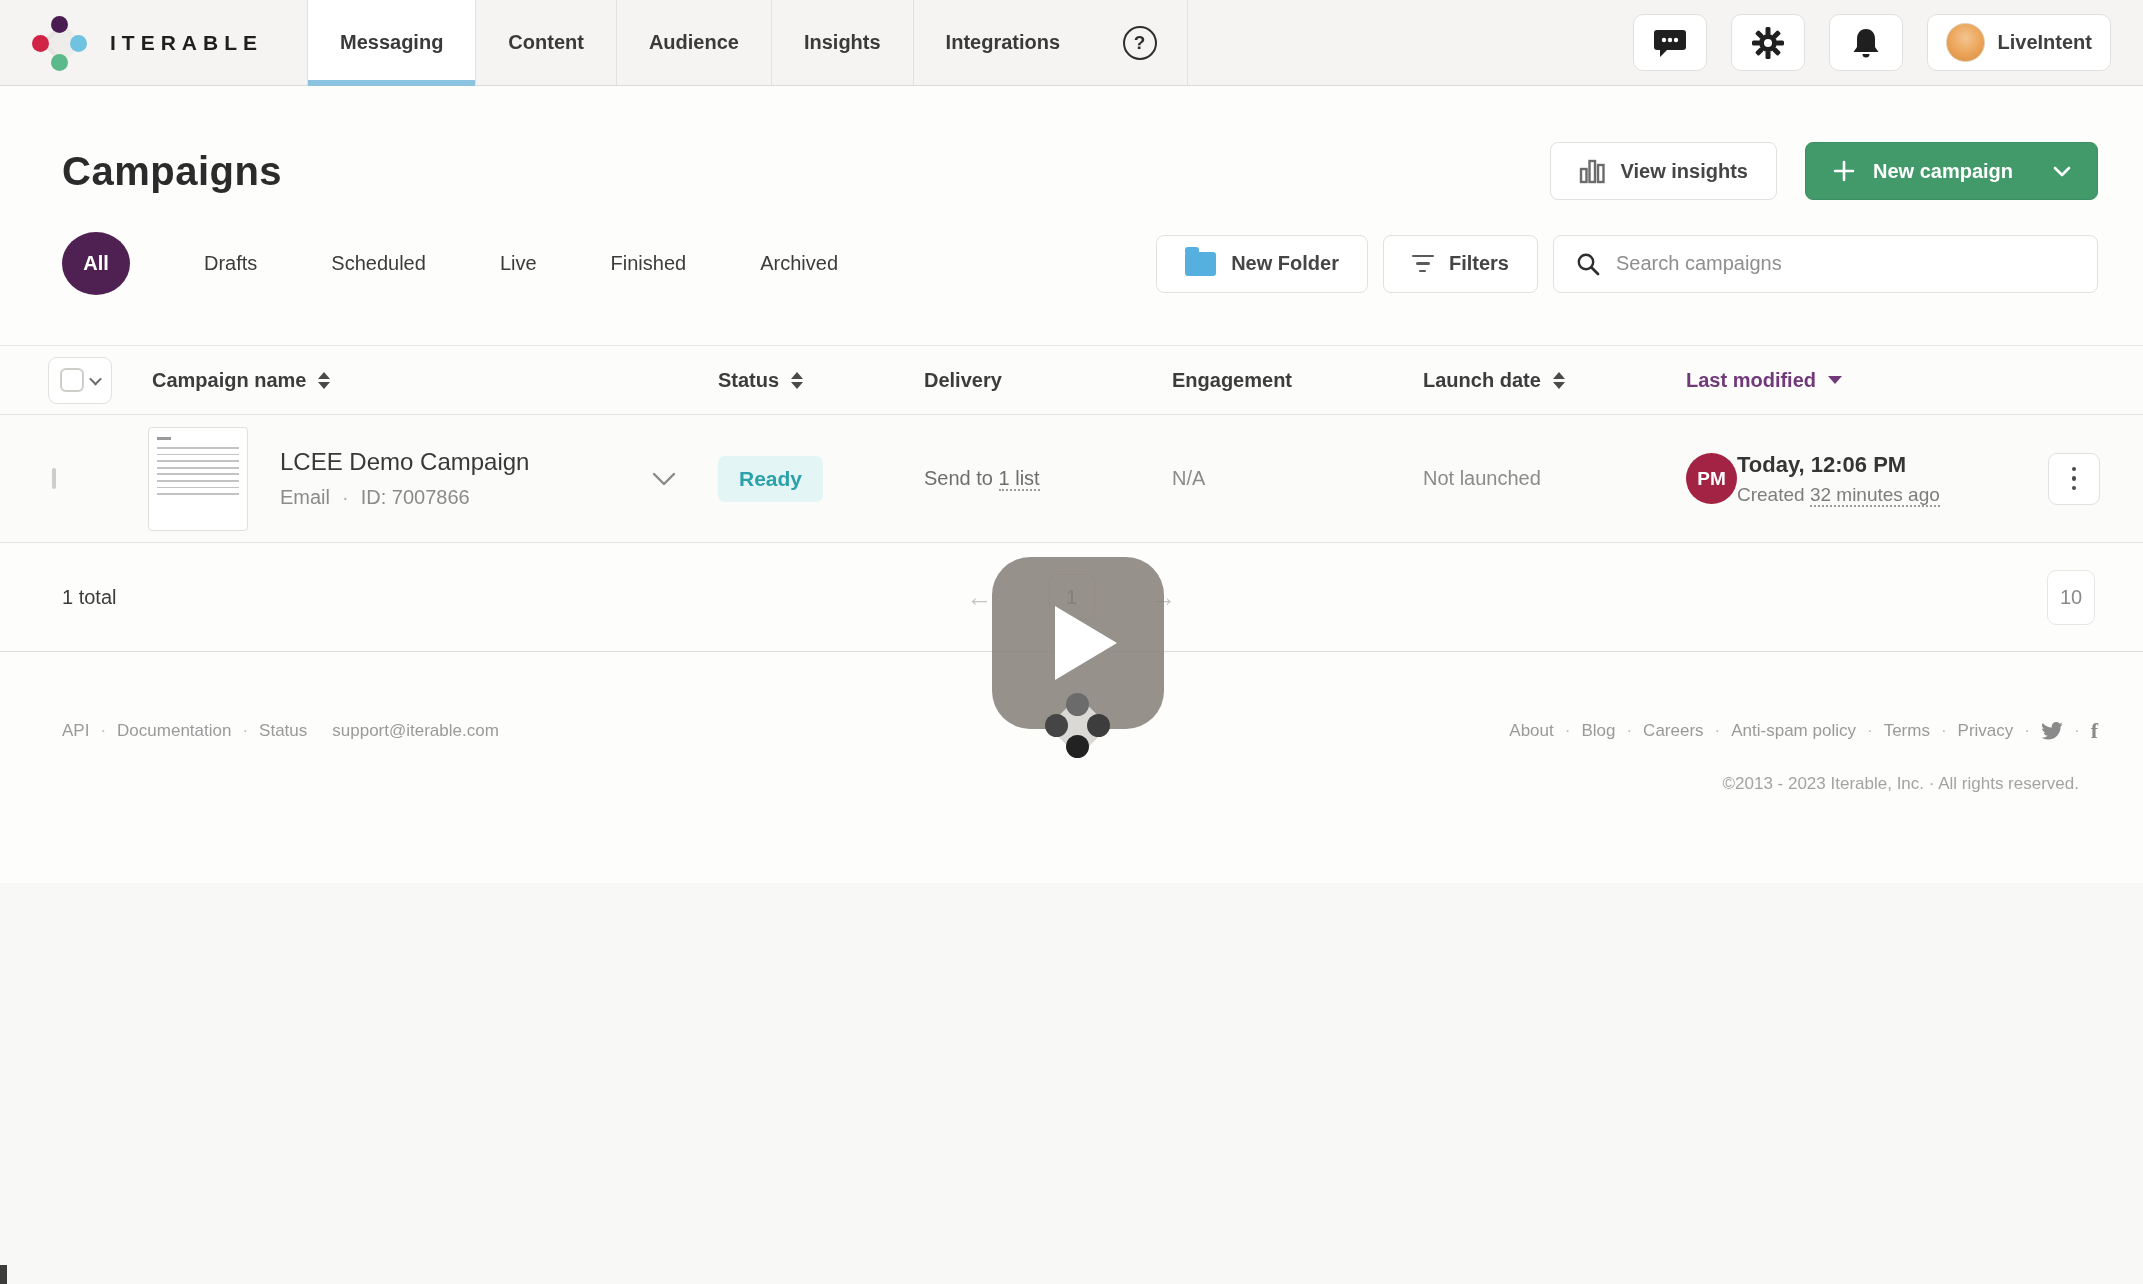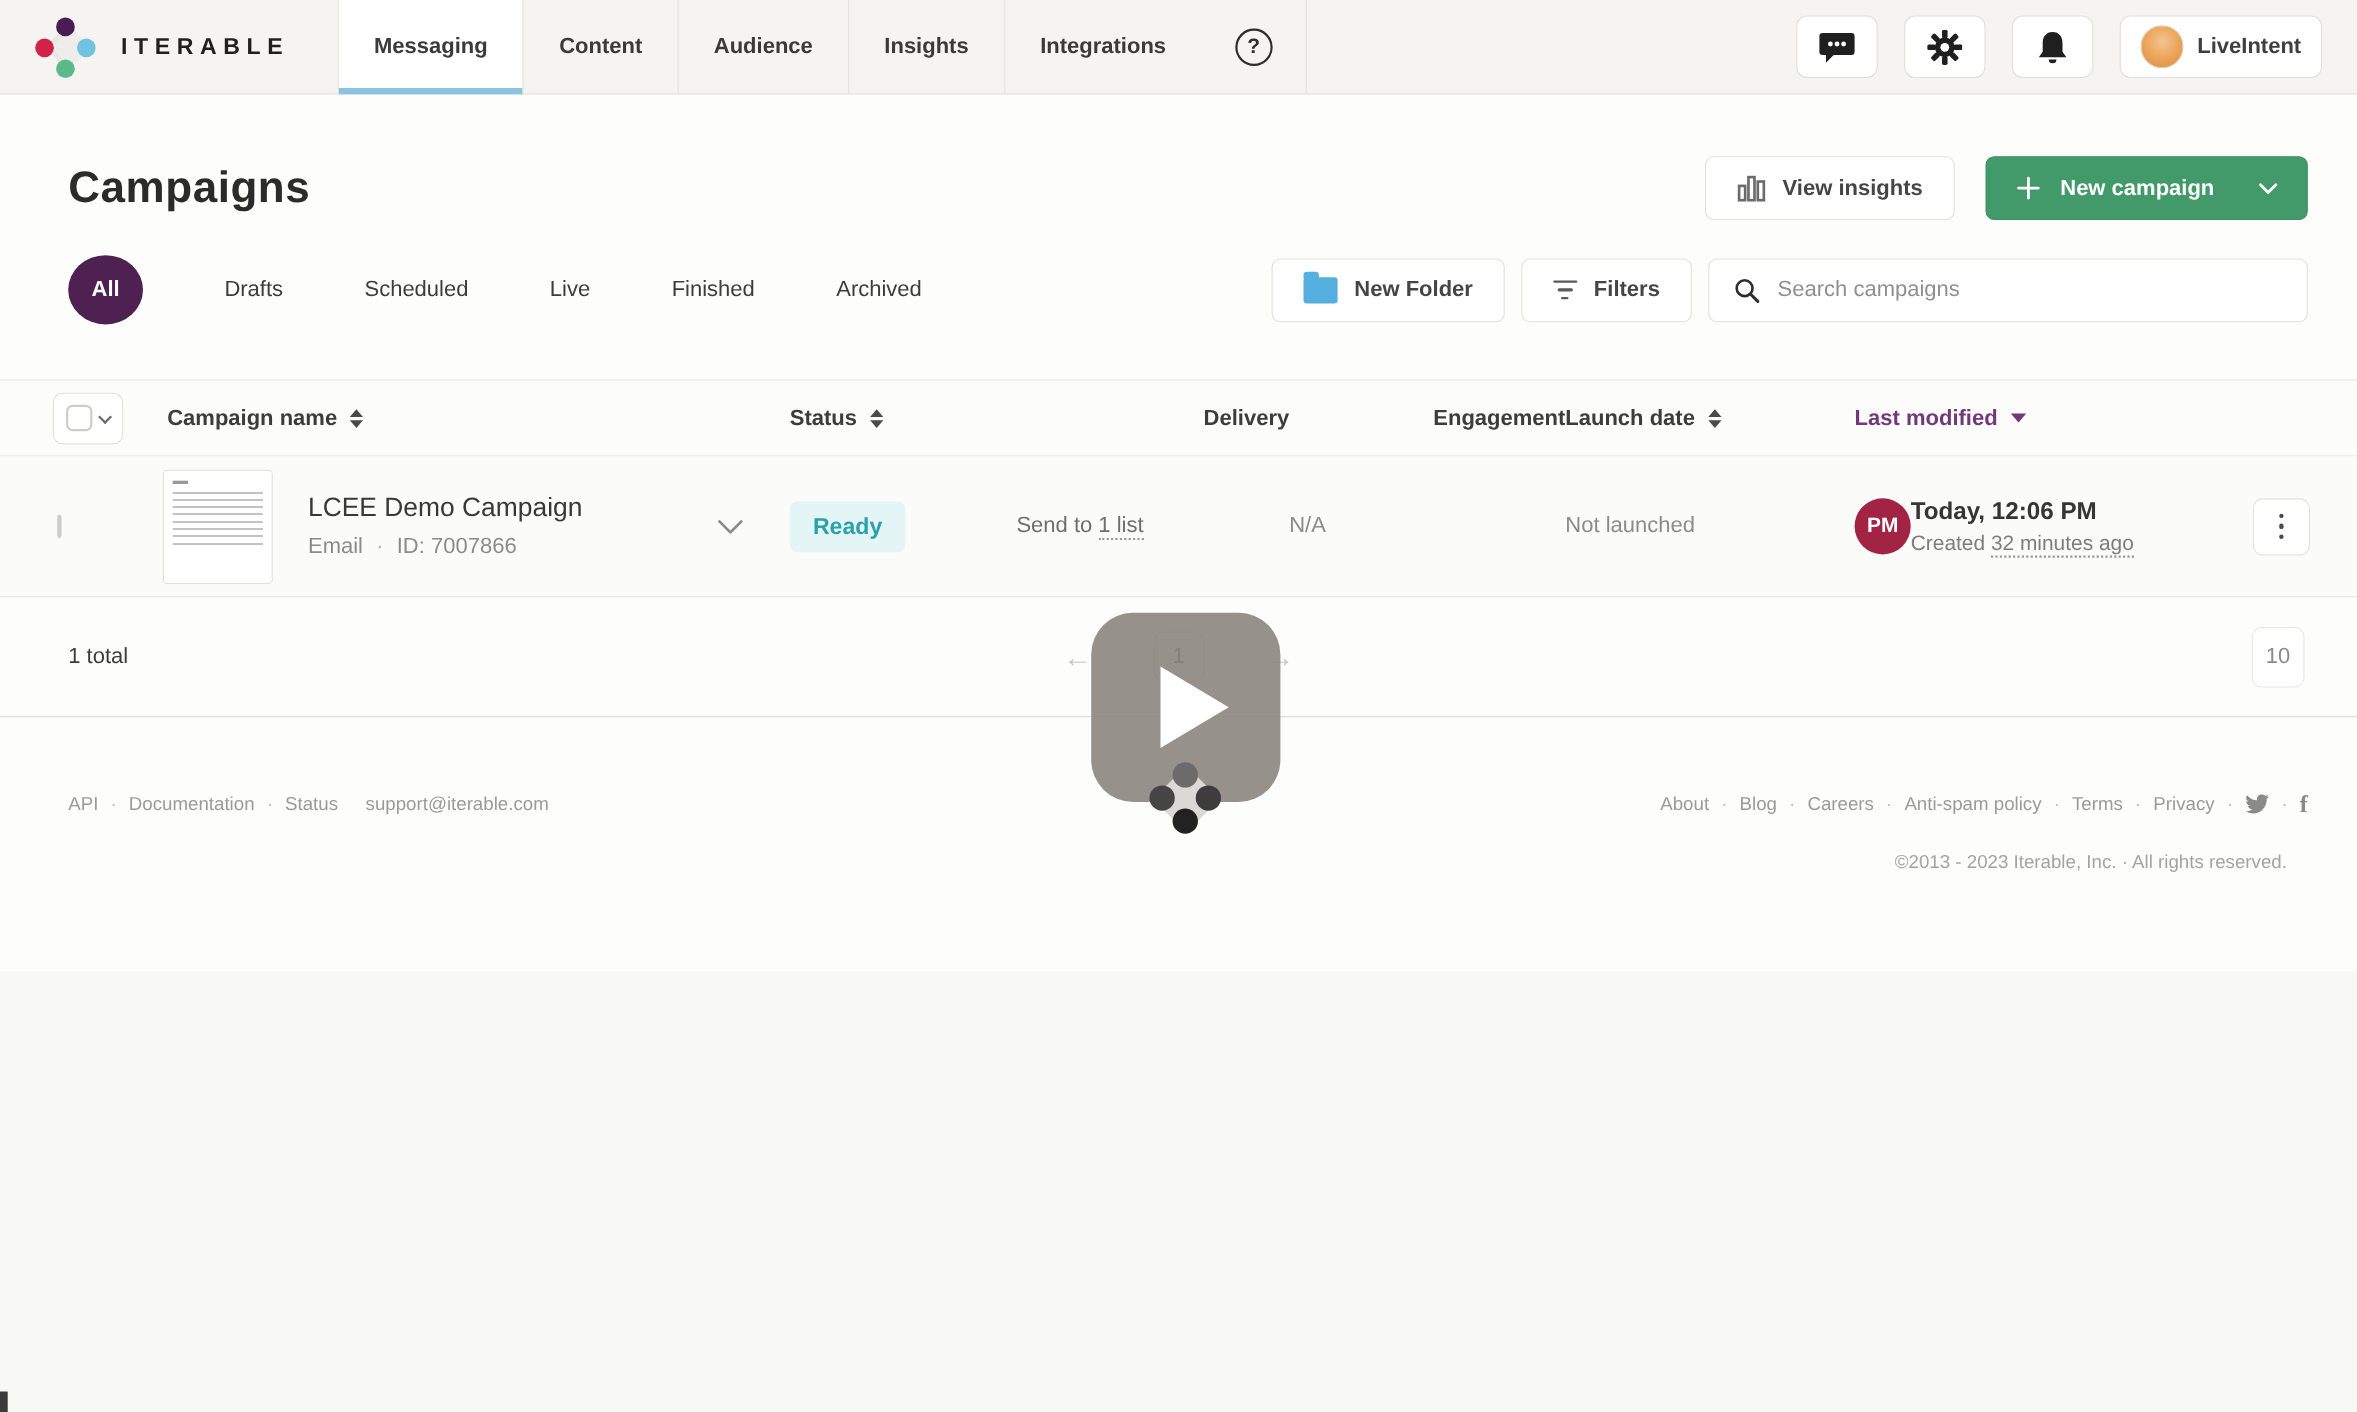--- a/index.html
+++ b/index.html
@@ -112,21 +112,21 @@
 
   
   .table { margin-top:50px; }
   .thead, .trow {
     display:grid;
     grid-template-columns:110px 1fr 206px 248px 251px 263px 362px 95px;
     align-items:center;
   }
   .thead {
     height:70px; border-top:1px solid #e7e5e2; border-bottom:1px solid #e7e5e2;
-    font-size:20px; font-weight:600; color:#3c3c3c; background:#fcfcfb;text-align:right;
+    font-size:20px; font-weight:600; color:#3c3c3c; background:#fcfcfb;
   }
   .th-select { padding-left:48px; }
   .select-all {
     width:64px; height:47px; background:#fff; border:1px solid #e3e1de; border-radius:9px;
     display:flex; align-items:center; justify-content:center; gap:7px; cursor:pointer;
   }
   .checkbox { width:24px; height:24px; background:#fff; border:2px solid #cfcdc9; border-radius:6px; cursor:pointer; }
   .mini-chevron { width:9px; height:9px; border-right:2px solid #6a6a6a; border-bottom:2px solid #6a6a6a;
     transform:rotate(45deg) translate(-1px,-1px); }
   .th-name { padding-left:42px; display:flex; align-items:center; }

